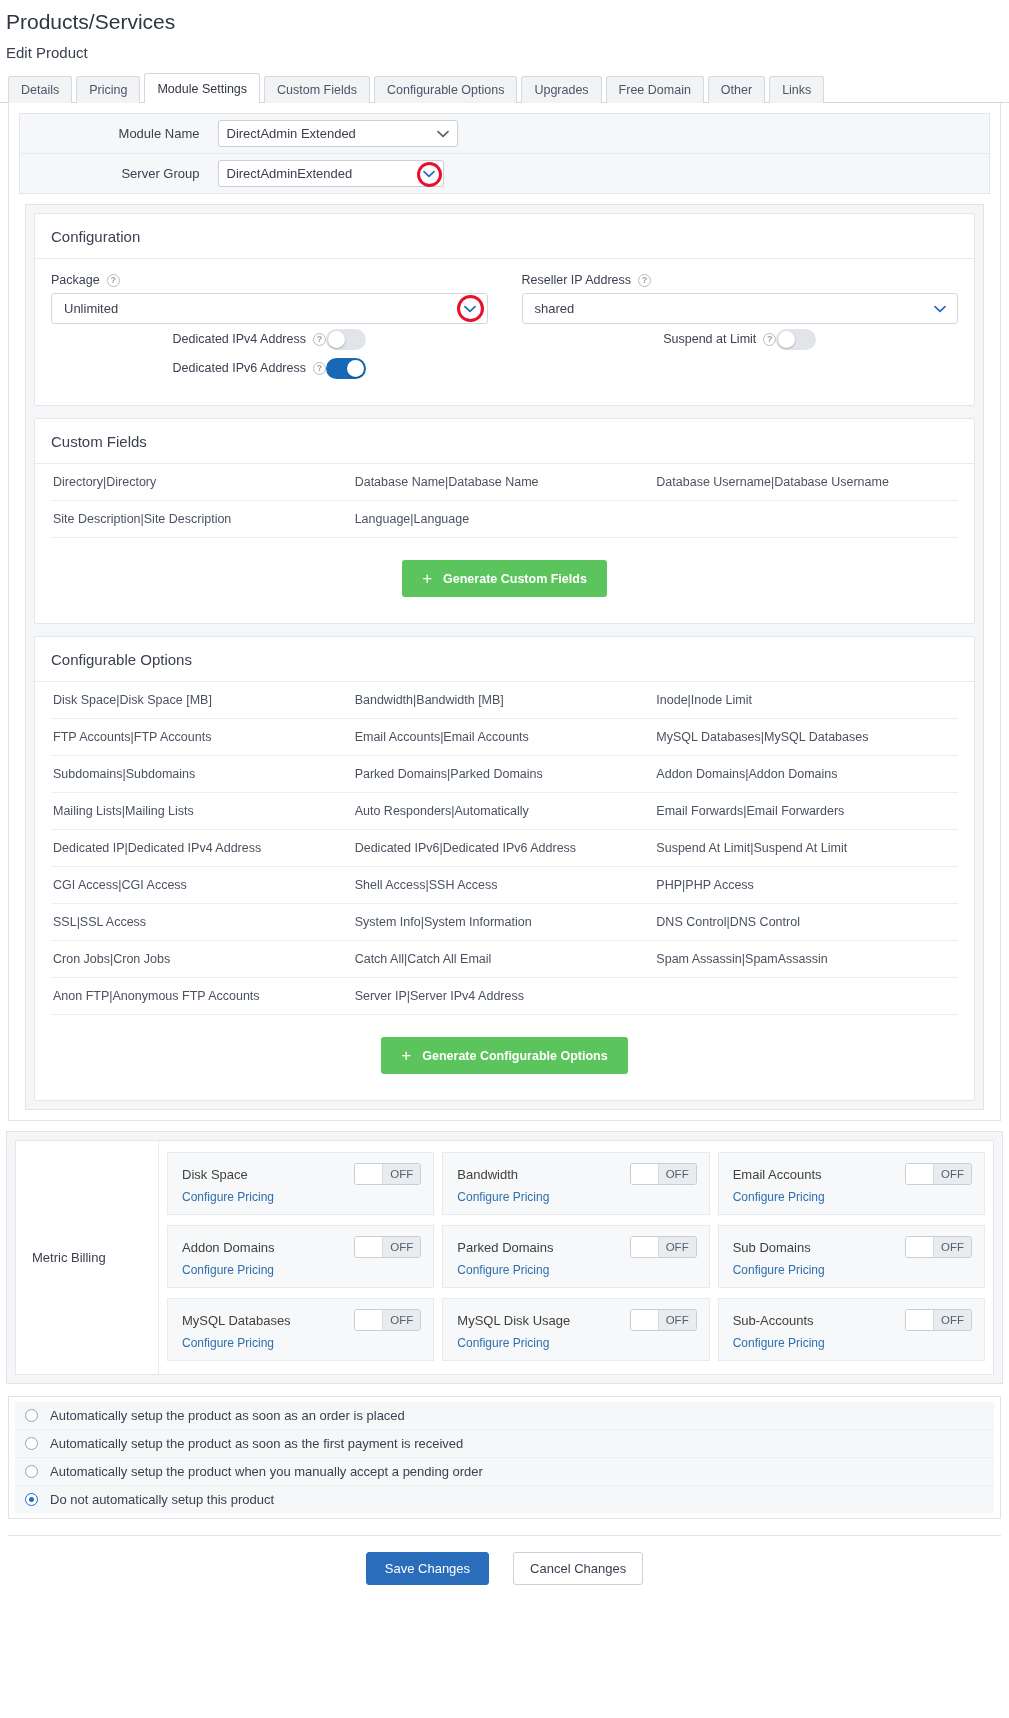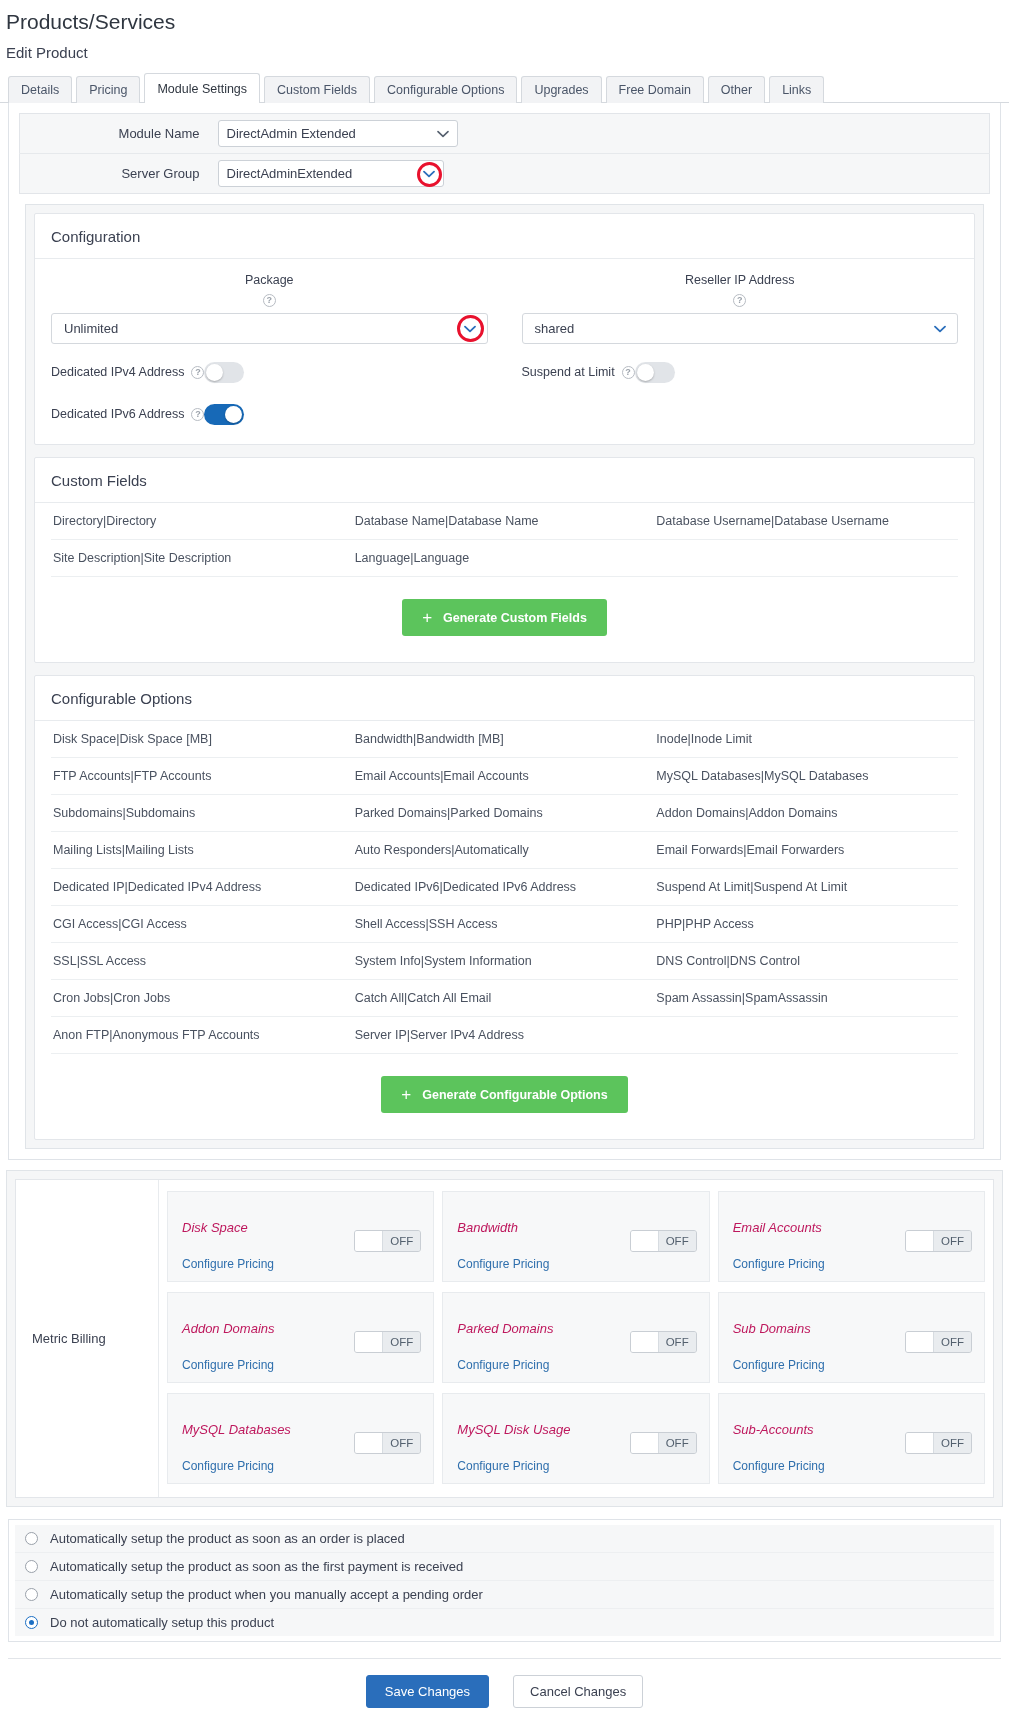--- a/index.html
+++ b/index.html
@@ -114,41 +114,40 @@
   }
   .card-body { padding: 14px 16px 16px; }
 
   
   .cfg-grid { display: flex; gap: 34px; }
   .cfg-col { flex: 1 1 0; min-width: 0; }
   .cfg-label {
     font-size: 12.5px; color: #3b4151;
     display: flex; align-items: center; gap: 7px;
     margin-bottom: 6px;
-    flex-direction: column;
   }
   .help-icon {
     display: inline-flex; align-items: center; justify-content: center;
     width: 13px; height: 13px; border-radius: 50%;
     border: 1px solid #b7bcc3; color: #9aa1aa;
     font-size: 9px; line-height: 1; font-weight: bold;
   }
   .cfg-select {
     position: relative; width: 100%;
     border: 1px solid #d4d8dd; border-radius: 3px;
     height: 31px; line-height: 29px;
     font-size: 13px; color: #3b4151;
     padding: 0 32px 0 12px; background: #fff;
     cursor: pointer;
   }
   .cfg-select .caret { position: absolute; right: 11px; top: 0; height: 100%; display: flex; align-items: center; }
 
   .toggle-row {
-    display: flex; align-items: center; justify-content: flex-start;
-    margin-top: 14px; min-height: 28px;
+    display: flex; align-items: center; justify-content: center;
+    margin-top: 1px; min-height: 28px;
   }
   .toggle-row .lbl { display: flex; align-items: center; gap: 7px; font-size: 12.5px; color: #3b4151; }
   .switch {
     width: 40px; height: 21px; border-radius: 11px;
     background: #e1e4e8; position: relative; cursor: pointer; flex: none;
   }
   .switch .knob {
     position: absolute; top: 2px; left: 2px;
     width: 17px; height: 17px; border-radius: 50%;
     background: #ffffff; box-shadow: 0 1px 2px rgba(0,0,0,.25);
@@ -203,28 +202,27 @@
     gap: 0px;
     padding: 6px 8px 8px 0;
   }
   .metric-card {
     background: #f7f8f9;
     border: 1px solid #e8ebee;
     margin: 5px 0 5px 8px;
     padding: 10px 12px 10px 14px;
   }
   .metric-card .top { display: flex; align-items: center; justify-content: space-between; }
-  .metric-card .name { font-size: 13px; color: #be185d; font-style: italic; }
+  .metric-card .name { font-size: 13px; color: #404040; }
   .metric-card .link { font-size: 12px; color: #2f6fad; margin-top: 5px; cursor: pointer; }
   .offswitch {
     display: inline-flex; align-items: stretch;
     border: 1px solid #c9ced4; border-radius: 3px;
     height: 22px; overflow: hidden; background: #e9ecef;
     flex: none;
-    margin-top: 28px;
   }
   .offswitch .pad { width: 28px; background: #ffffff; border-right: 1px solid #d7dce1; }
   .offswitch .txt {
     padding: 0 7px; font-size: 11.5px; color: #53606e;
     display: flex; align-items: center; background: #e9ecef;
   }
 
   
   .radio-wrap {
     margin: 12px 8px 0 8px;

